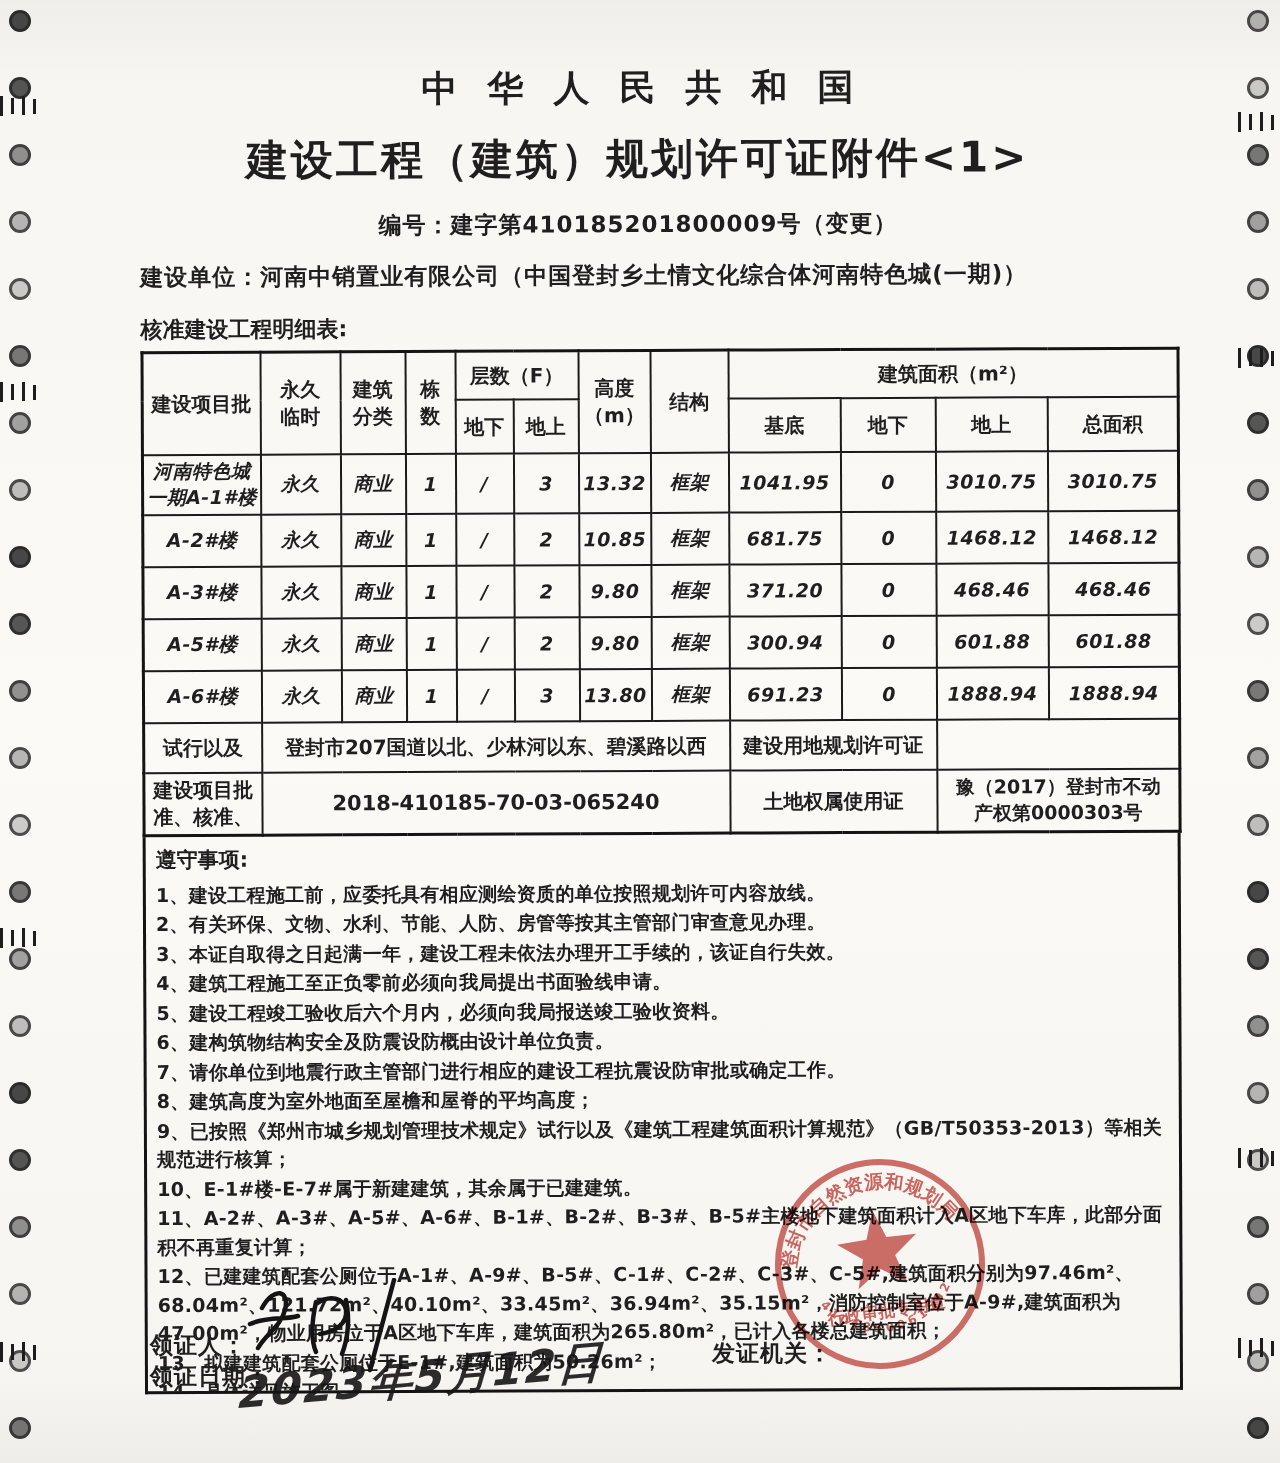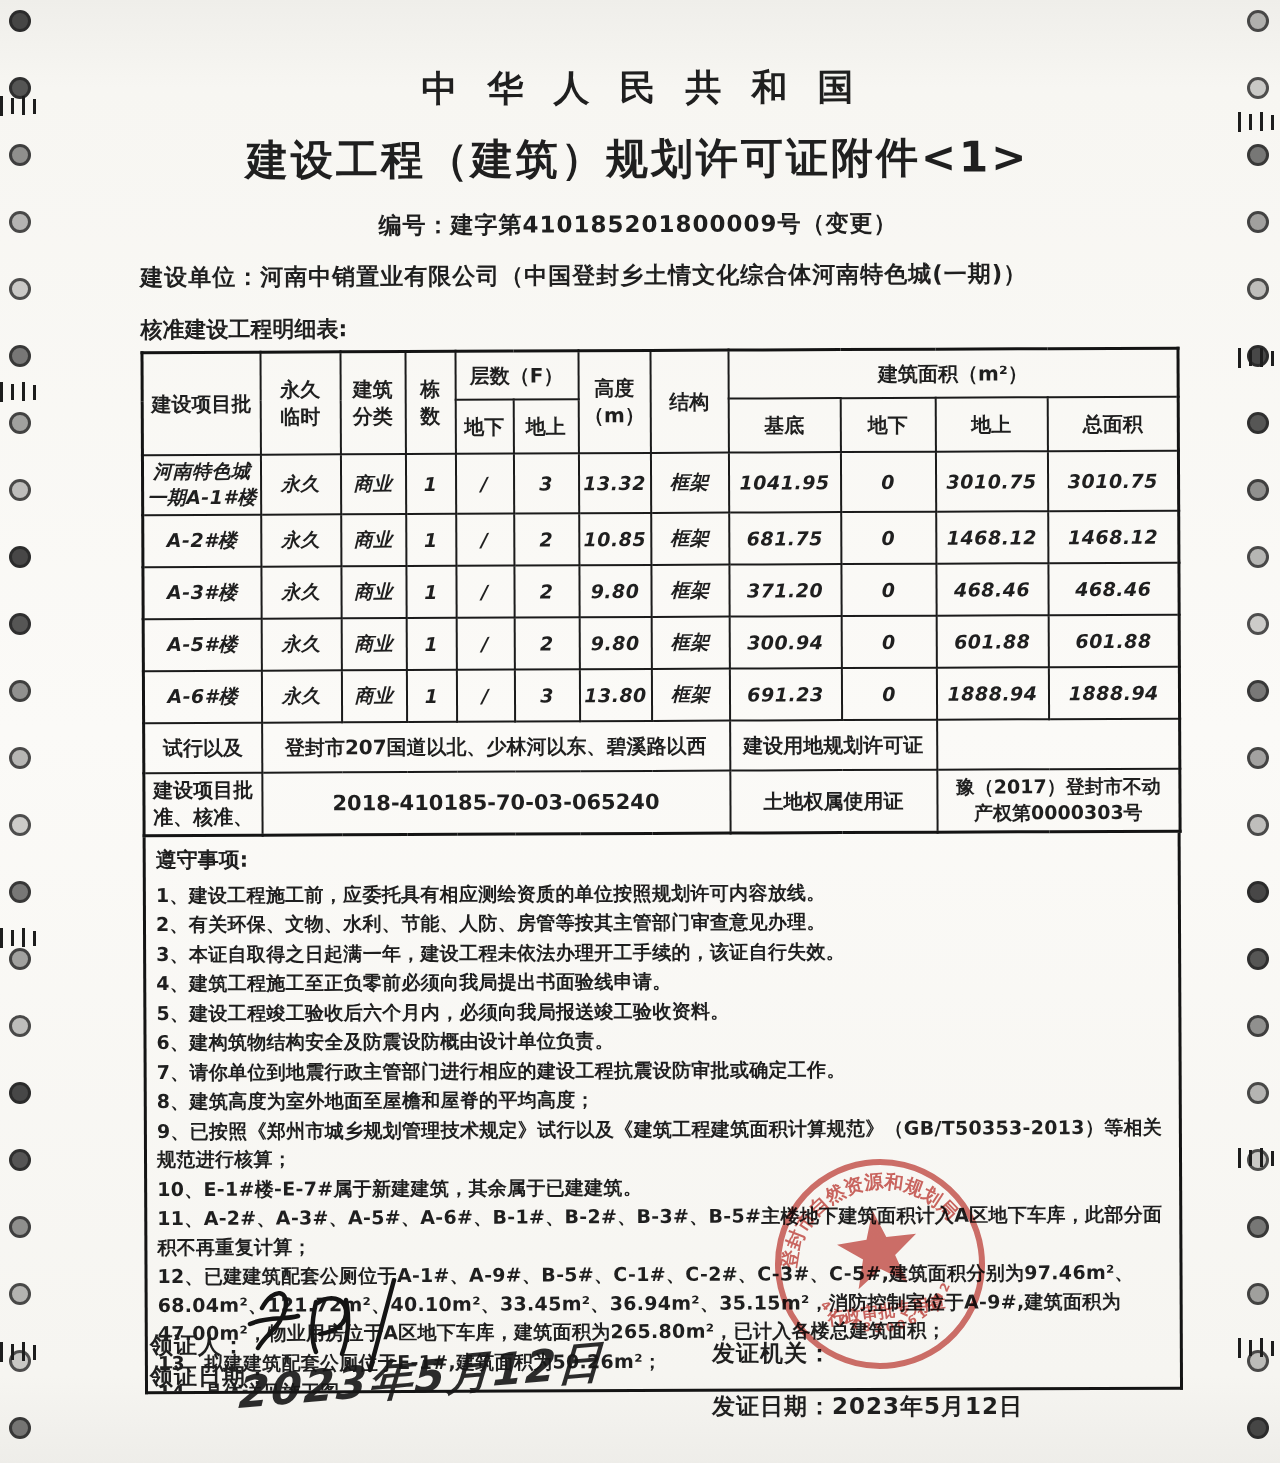--- a/index.html
+++ b/index.html
@@ -215,23 +215,20 @@
   </div>
 </div>
 
 <div class="footer">
   <div class="f-left">
     <div class="f-label">领证人：</div>
     <div class="f-label row2">领证日期：</div>
   </div>
   <div class="f-right">
     <div class="f-label">发证机关：</div>
-    <div class="f-label row2">
-      <span>发证日期：</span><span>2023年5月12日</span>
-    </div>
   </div>
 </div>
 
 <div class="hand-date">2023年5月12日</div>
 
 <svg class="signature" width="180" height="100" viewBox="0 0 180 100">
   <g fill="none" stroke="#141414" stroke-width="4.5" stroke-linecap="round">
     <path d="M18,30 C30,8 46,12 41,32 C37,48 22,56 14,70 M6,46 C24,38 42,42 54,38"></path>
     <path d="M72,24 C68,42 66,60 72,74 M72,26 C86,16 100,20 102,32 C104,46 90,54 76,56 M102,22 C106,42 104,60 98,76"></path>
     <path d="M150,2 L126,92"></path>

